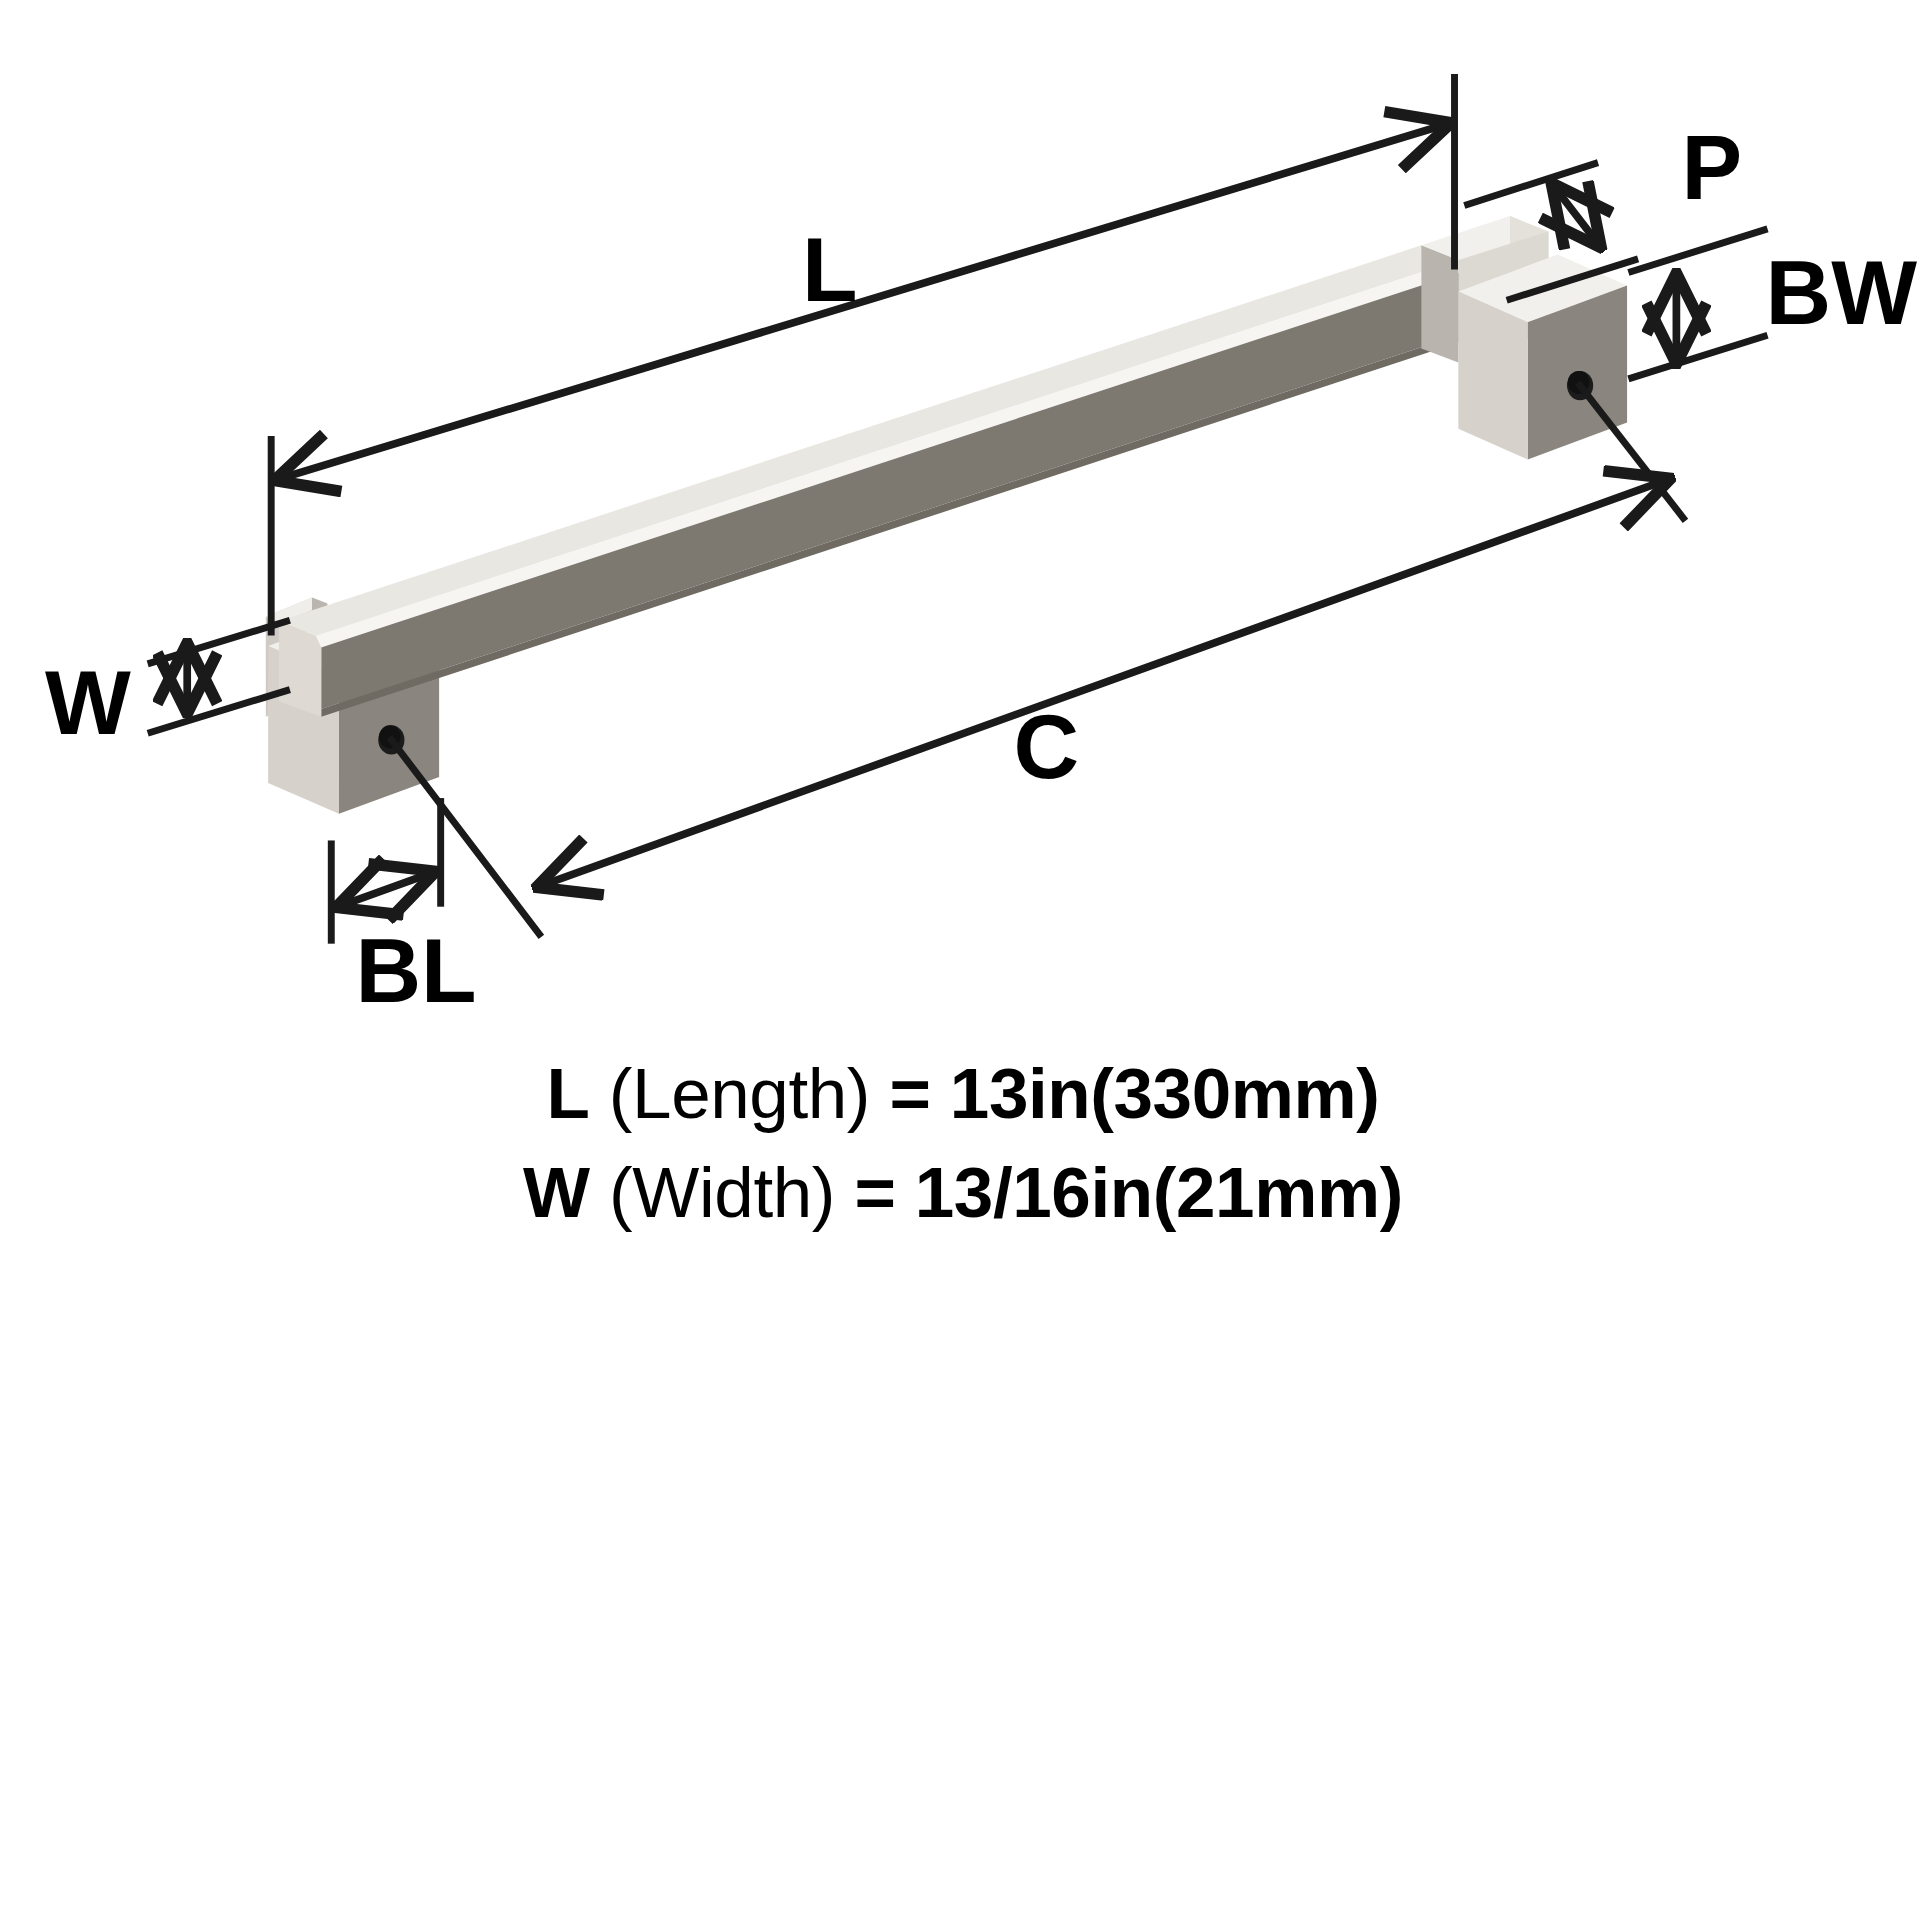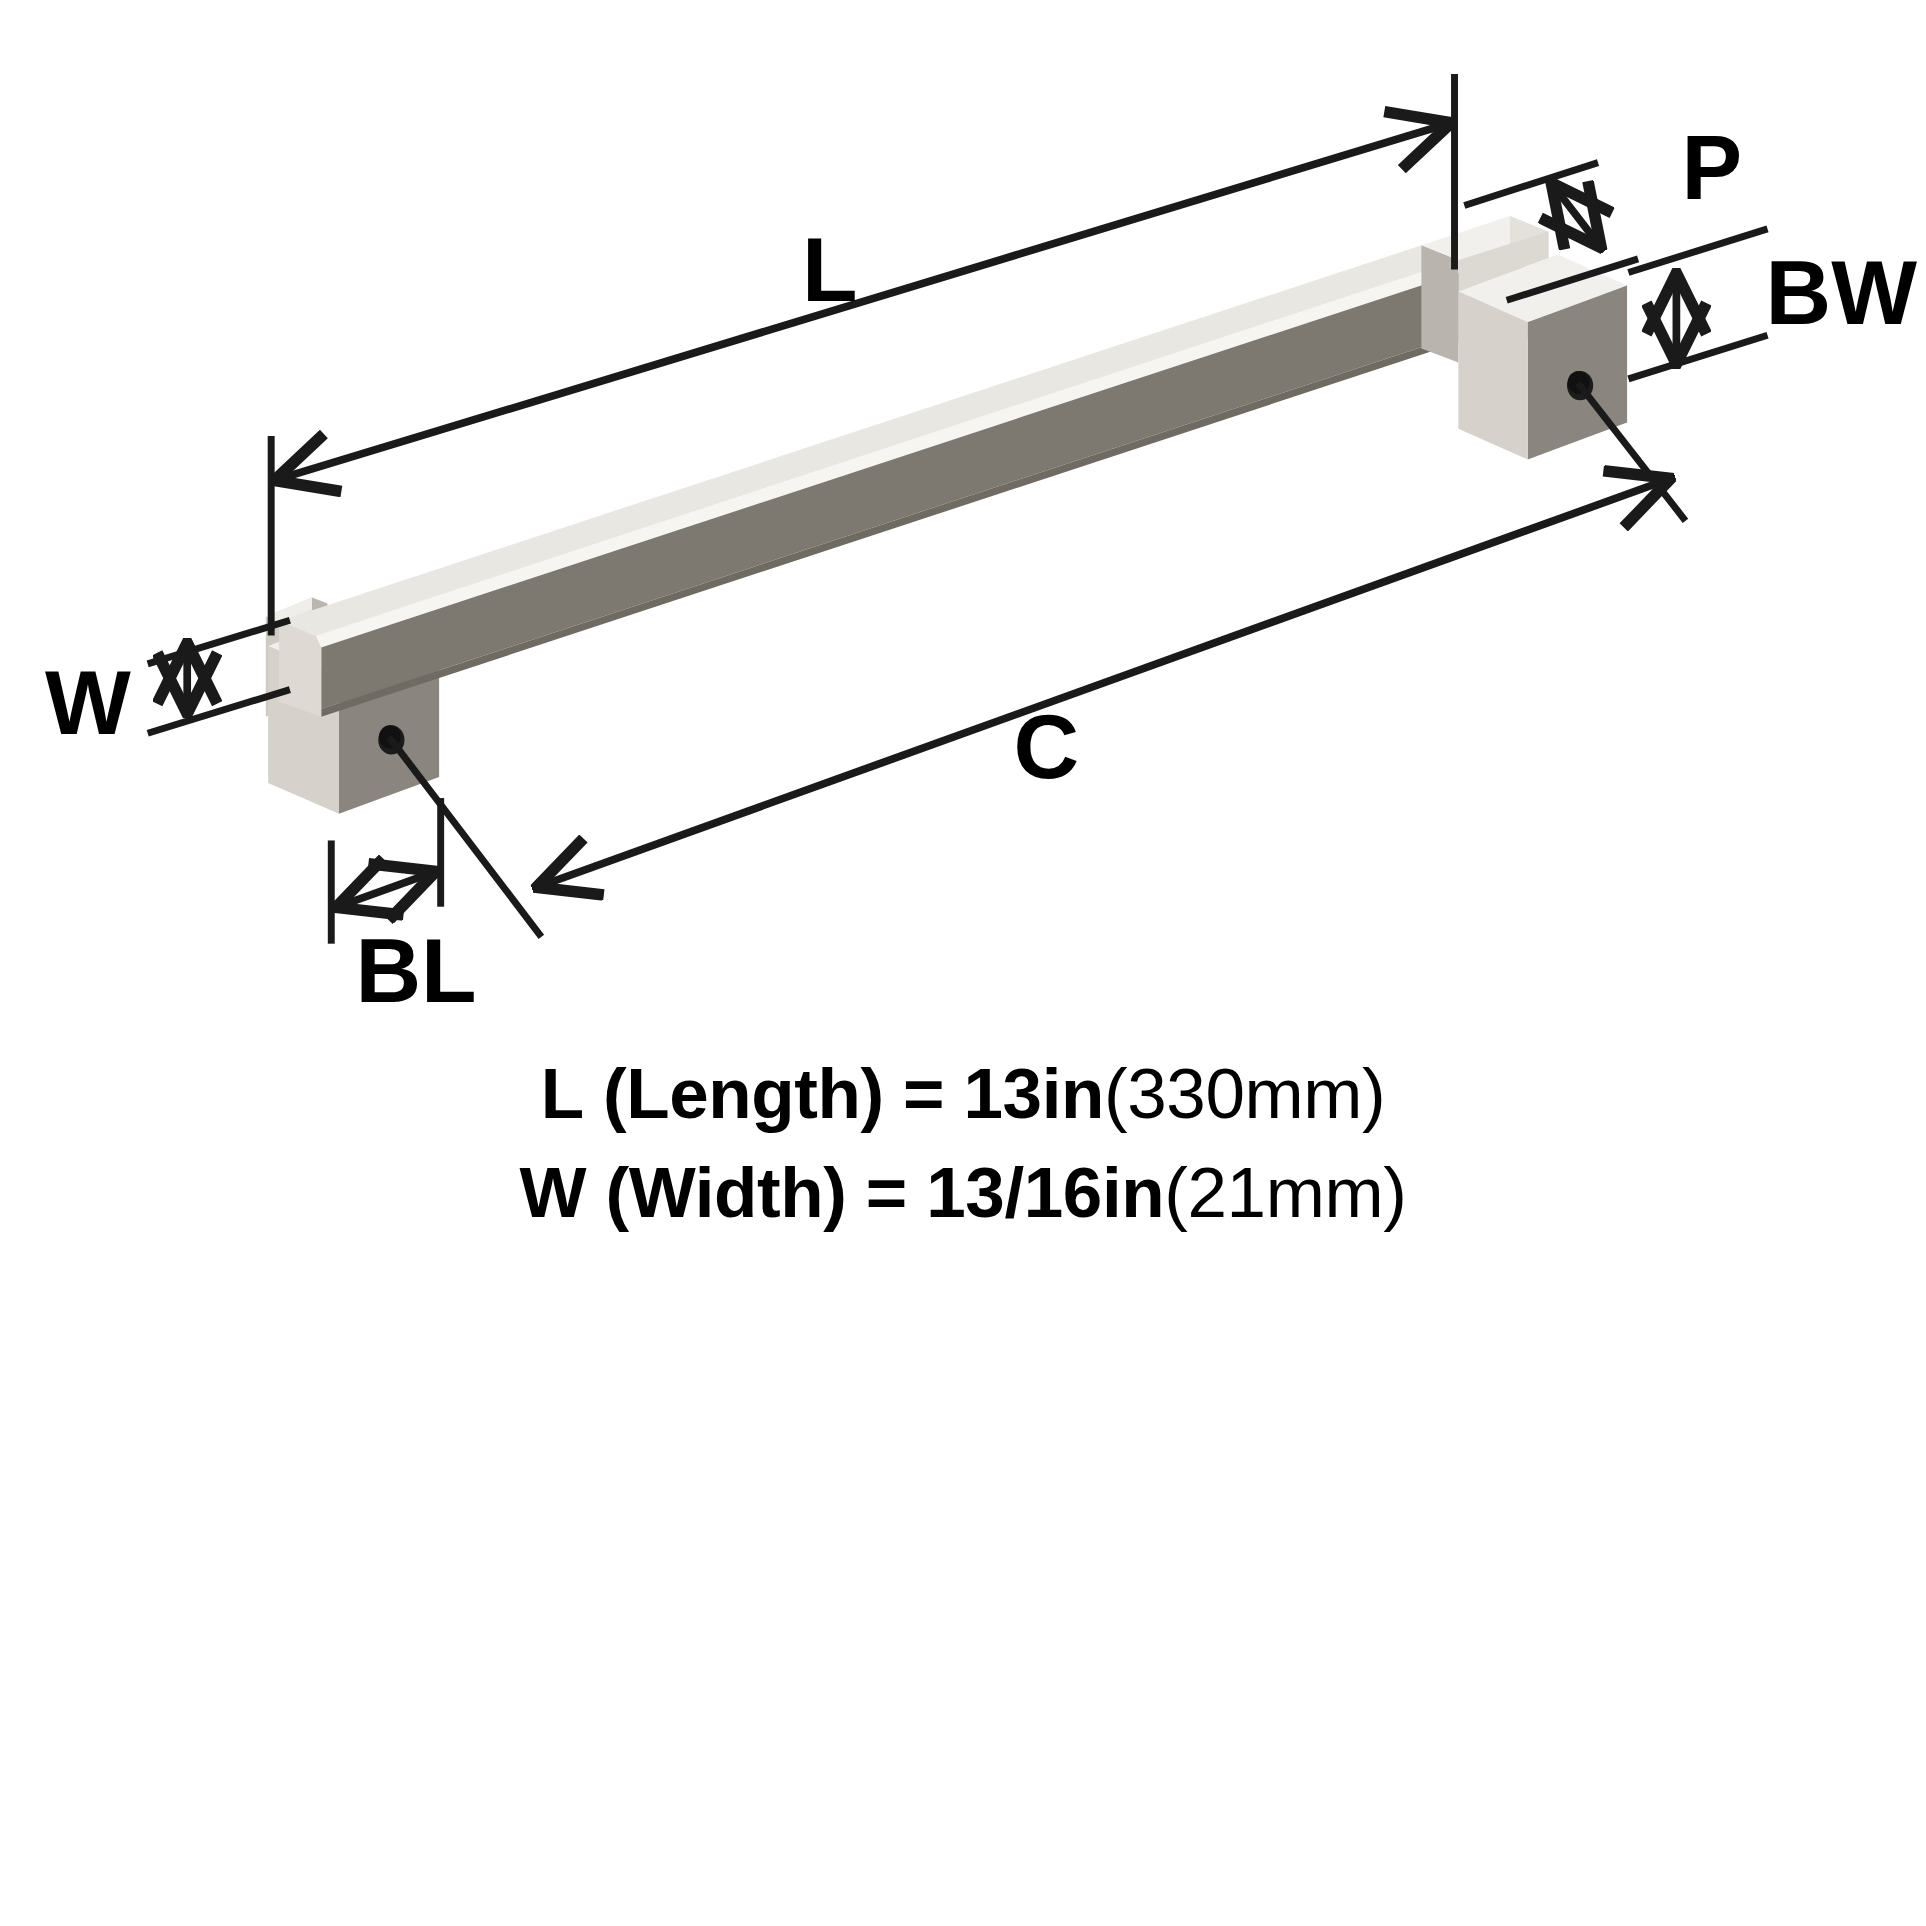--- a/index.html
+++ b/index.html
@@ -39,24 +39,24 @@
   }
   .spec-line {
     font-size: 71px;
     line-height: 1.40;
     white-space: nowrap;
     letter-spacing: -0.4px;
     text-align: center;
     color: #000000;
   }
   .code   { font-weight: bold; }
-  .name   { font-weight: bold; }
+  .name   { font-weight: normal; }
   .eq     { font-weight: bold; }
   .value  { font-weight: bold; text-align: center; }
-  .metric { font-weight: normal; }
+  .metric { font-weight: bold; }
   .dim-label {
     font-weight: bold;
     fill: #000000;
     font-family: "Liberation Sans", sans-serif;
   }
 </style>
 </head>
 <body>
 
 <div id="page">

